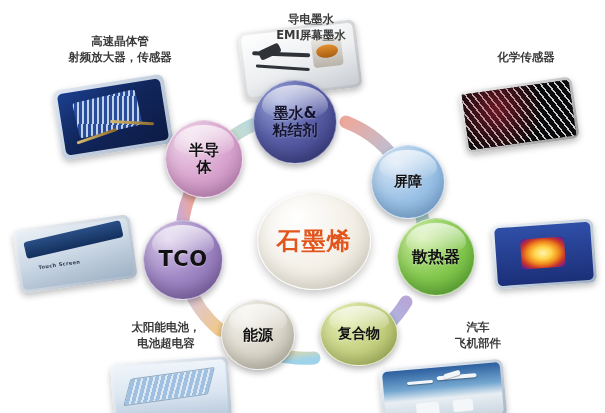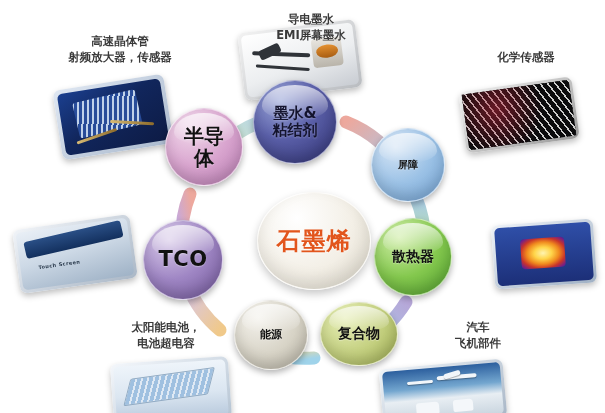--- a/index.html
+++ b/index.html
@@ -34,36 +34,36 @@
     content:"";position:absolute;left:10%;top:5%;width:80%;height:42%;
     border-radius:50% 50% 50% 50%/60% 60% 40% 40%;
     background:linear-gradient(to bottom,rgba(255,255,255,.70),rgba(255,255,255,0));
     pointer-events:none;z-index:2;
   }
 
   #node-ink{left:253px;top:80px;width:82px;height:82px;font-size:15px;color:#1a1a22;
     background:radial-gradient(circle at 32% 24%,#9aa6d8 0%,#5a5fa8 45%,#2e3070 100%);}
   #node-ink .lbl{color:#14142e;text-shadow:0 1px 2px rgba(255,255,255,.25);}
 
-  #node-barrier{left:371px;top:128px;width:72px;height:72px;font-size:10px;
+  #node-barrier{left:371px;top:145px;width:72px;height:72px;font-size:14px;
     background:radial-gradient(circle at 33% 25%,#d7e6f6 0%,#9cc2e6 50%,#6f9fd0 100%);align-items:center;}
 
-  #node-heat{left:374px;top:218px;width:76px;height:76px;font-size:14px;
+  #node-heat{left:397px;top:218px;width:76px;height:76px;font-size:16px;
     background:radial-gradient(circle at 32% 24%,#cfeda6 0%,#84c84e 52%,#4e9c2c 100%);}
 
   #node-comp{left:320px;top:302px;width:76px;height:62px;font-size:14px;
     background:radial-gradient(circle at 32% 24%,#e6eeb6 0%,#c3cf7e 55%,#9aa84f 100%);}
 
-  #node-energy{left:234px;top:300px;width:72px;height:68px;font-size:11px;
+  #node-energy{left:221px;top:300px;width:72px;height:68px;font-size:15px;
     background:radial-gradient(circle at 32% 24%,#f4f2ec 0%,#d7d3c6 55%,#b3aea0 100%);}
 
   #node-tco{left:143px;top:220px;width:78px;height:78px;font-size:21px;letter-spacing:.5px;
     background:radial-gradient(circle at 32% 24%,#d9cbe9 0%,#9f86c4 50%,#6f5496 100%);}
 
-  #node-semi{left:165px;top:108px;width:76px;height:76px;font-size:20px;
+  #node-semi{left:165px;top:120px;width:76px;height:76px;font-size:15px;
     background:radial-gradient(circle at 32% 24%,#f0d8ea 0%,#d9a5cf 50%,#b77ab0 100%);}
 
   
   #node-center{
     position:absolute;left:257px;top:192px;width:112px;height:96px;
     border-radius:50%;
     background:radial-gradient(circle at 35% 26%,#ffffff 0%,#f3efe6 55%,#d9d4c6 100%);
     box-shadow:0 4px 9px rgba(0,0,0,.22), inset 0 -8px 16px rgba(0,0,0,.10);
     display:flex;align-items:center;justify-content:center;
     z-index:6;border:1px solid rgba(255,255,255,.7);

